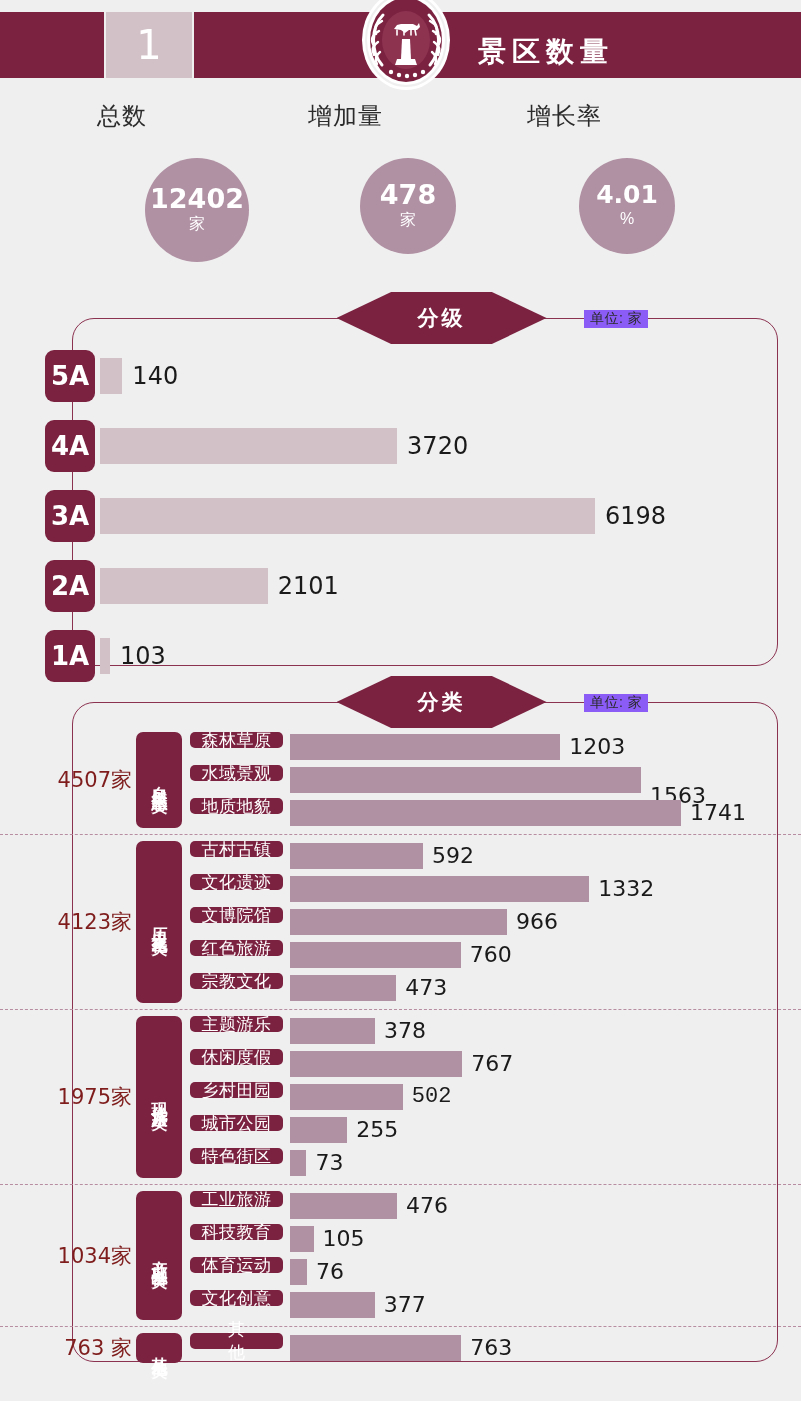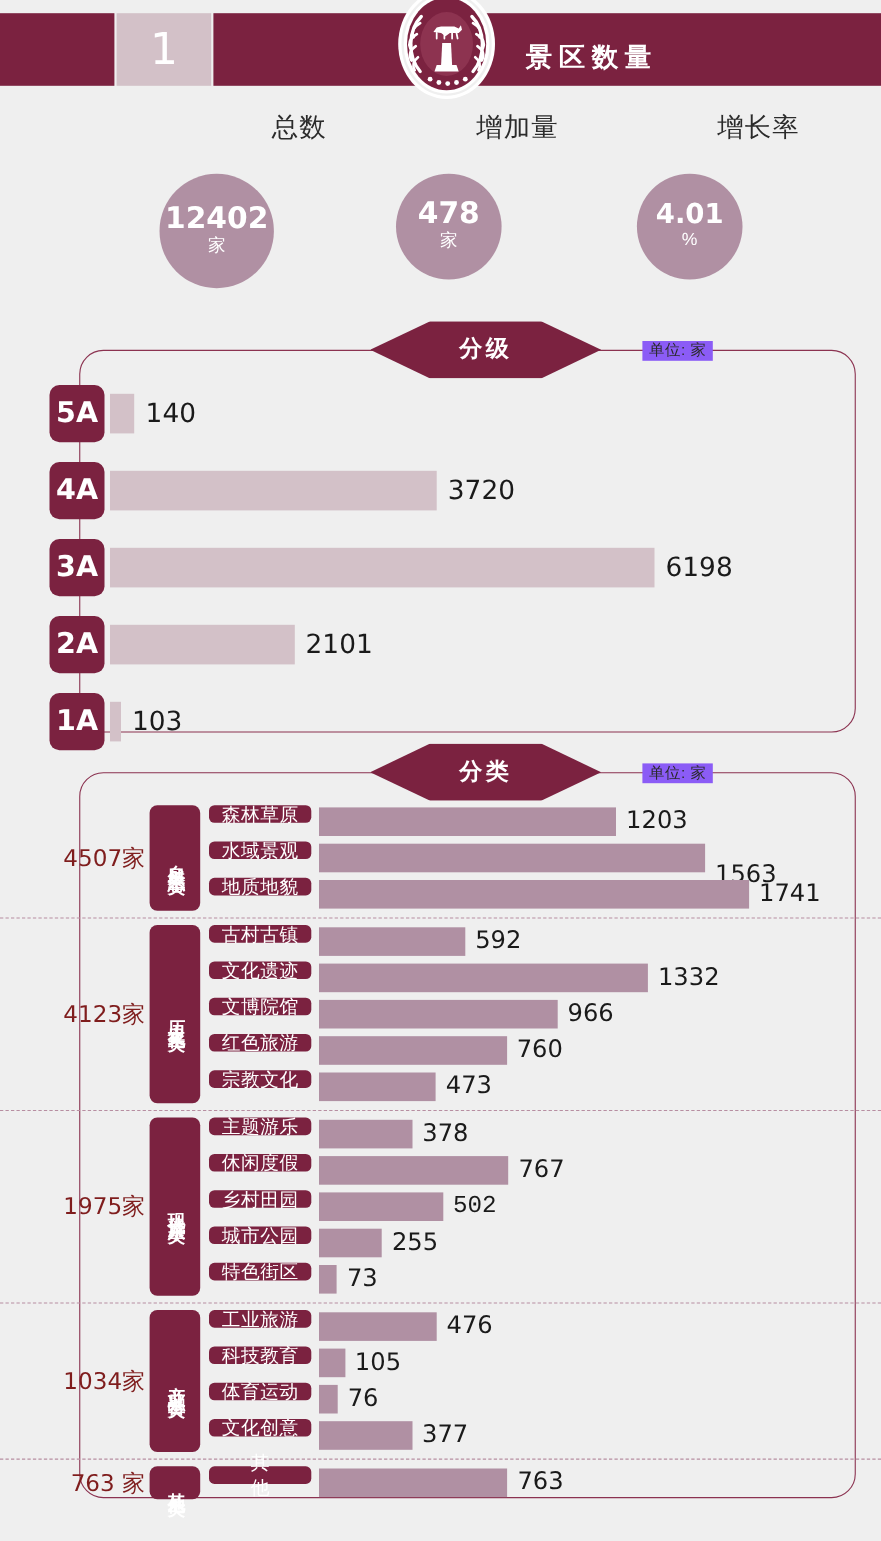--- a/index.html
+++ b/index.html
@@ -43,41 +43,41 @@
   .header-bar-right {
     position: absolute; left: 194px; top: 0;
     width: 607px; height: 66px;
     background: #7b2240;
   }
   .header-title {
     position: absolute; left: 478px; top: 0;
     height: 80px;
     display: flex; align-items: center;
     color: #ffffff;
-    font-size: 24px;
+    font-size: 28px;
     font-weight: 700;
     letter-spacing: 6px;
   }
   .emblem {
     position: absolute;
     left: 361px; top: -11px;
     width: 90px; height: 102px;
   }
 
   
   .kpis {
     position: absolute;
     left: 0; top: 100px;
     width: 801px; height: 180px;
   }
   .kpi {
     position: absolute;
     top: 0;
     width: 200px;
-    text-align: right;
+    text-align: left;
   }
   .kpi-1 { left: 97px; }
   .kpi-2 { left: 308px; }
   .kpi-3 { left: 527px; }
   .kpi-label {
     font-size: 24px;
     color: #2b2b2b;
     letter-spacing: 1px;
     height: 32px;
   }

